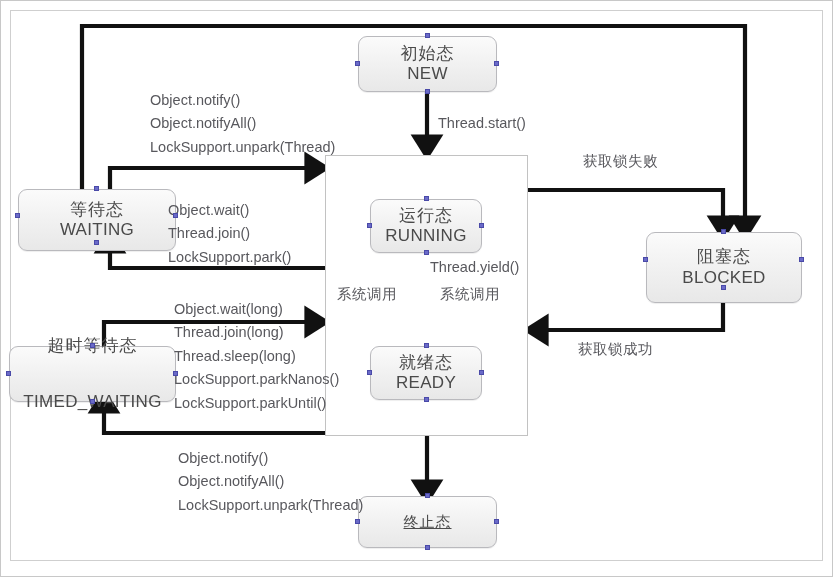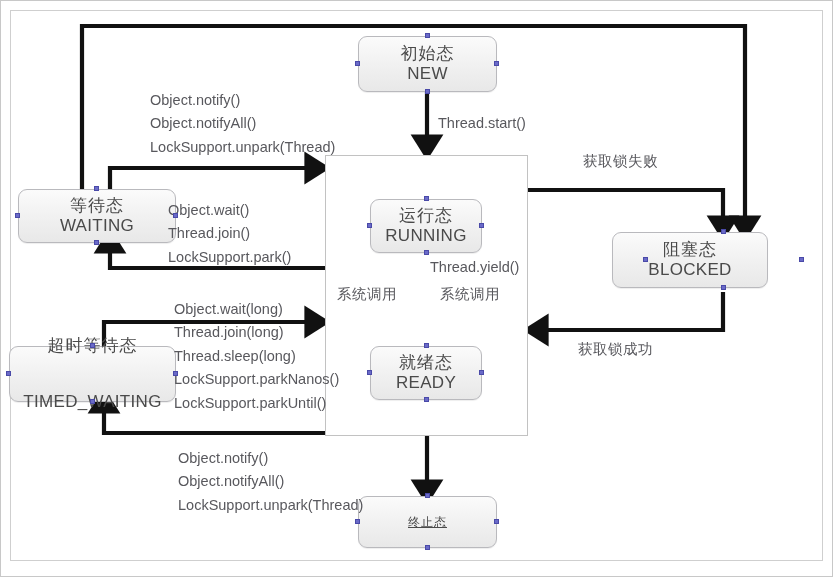--- a/index.html
+++ b/index.html
@@ -37,21 +37,21 @@
     display:flex;
     flex-direction:column;
     align-items:center;
     justify-content:center;
     color:#4a4a4a;
     line-height:1.18;
     z-index:5;
   }
   .node .cn{font-size:17px;letter-spacing:1px;}
   .node .en{font-size:17px;letter-spacing:0.3px;}
-  .node.single .cn{font-size:12px;text-decoration:underline;}
+  .node.single .cn{font-size:15px;text-decoration:underline;}
 
   
   #runnable-container{
     position:absolute;
     box-sizing:border-box;
     border:1px solid #c2c2c2;
     background:#ffffff;
     z-index:2;
   }
 
@@ -117,41 +117,41 @@
 
       <path d="M427,436 L427,492" marker-end="url(#ah)"></path>
     </g>
   </svg>
 
   <div class="node" style="left:358px;top:36px;width:139px;height:56px;">
     <span class="cn">初始态</span>
     <span class="en">NEW</span>
   </div>
 
-  <div class="node" style="left:18px;top:189px;width:158px;height:54px;">
+  <div class="node" style="left:18px;top:189px;width:158px;height:62px;">
     <span class="cn">等待态</span>
     <span class="en">WAITING</span>
   </div>
 
   <div class="node" style="left:9px;top:346px;width:167px;height:56px;gap:36px;">
     <span class="cn">超时等待态</span>
     <span class="en">TIMED_WAITING</span>
   </div>
 
   <div class="node" style="left:370px;top:199px;width:112px;height:54px;">
     <span class="cn">运行态</span>
     <span class="en">RUNNING</span>
   </div>
 
   <div class="node" style="left:370px;top:346px;width:112px;height:54px;">
     <span class="cn">就绪态</span>
     <span class="en">READY</span>
   </div>
 
-  <div class="node" style="left:612px;top:232px;width:156px;height:56px;">
+  <div class="node" style="left:646px;top:232px;width:156px;height:71px;">
     <span class="cn">阻塞态</span>
     <span class="en">BLOCKED</span>
   </div>
 
   <div class="node single" style="left:358px;top:496px;width:139px;height:52px;">
     <span class="cn">终止态</span>
   </div>
 
   <div class="handle" style="left:425px;top:33px;"></div>
   <div class="handle" style="left:355px;top:61px;"></div>

